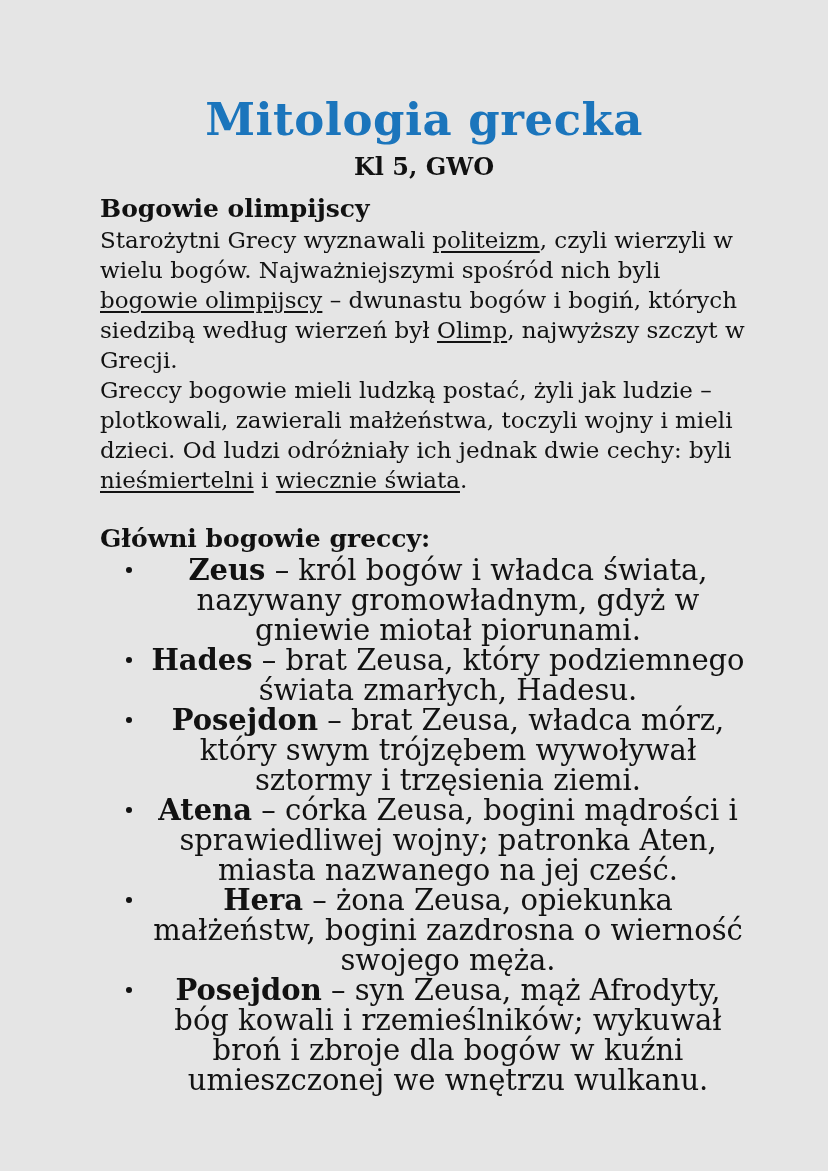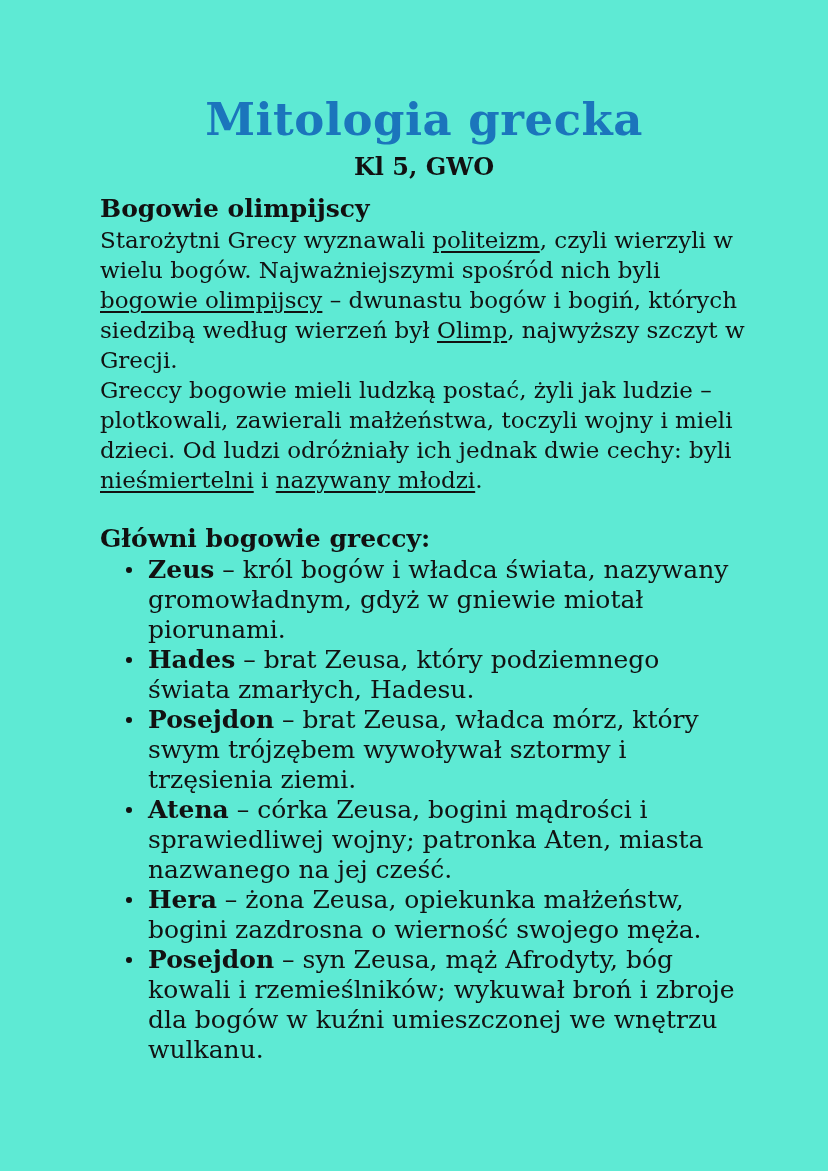--- a/index.html
+++ b/index.html
@@ -12,21 +12,21 @@
     height: 1171px;
     font-family: "DejaVu Serif", serif;
     color: #121212;
     overflow: hidden;
   }
   .page {
     box-sizing: border-box;
     width: 828px;
     height: 1171px;
     padding: 92px 88px 40px 100px;
-    background: #5eead4;
+    background: #e5e5e5;
   }
   .content {
     width: 648px;
   }
   h1.doc-title {
     margin: 0;
     text-align: center;
     font-size: 45px;
     line-height: 55px;
     font-weight: bold;
@@ -57,22 +57,23 @@
   }
   .u {
     text-decoration: underline;
     text-decoration-thickness: 1.5px;
     text-underline-offset: 3px;
   }
   ul.gods-list {
     list-style: none;
     margin: 0;
     padding: 0;
-    font-size: 25px;
+    font-size: 29px;
     line-height: 30px;
+    text-align: center;
   }
   ul.gods-list li {
     position: relative;
     padding-left: 48px;
   }
   ul.gods-list li::before {
     content: "";
     position: absolute;
     left: 26px;
     top: 12px;
@@ -92,21 +93,21 @@
   <div class="content">
 
     <h1 class="doc-title" style="color: rgb(27, 117, 188);">Mitologia grecka</h1>
 
     <h2 class="doc-subtitle">Kl 5, GWO</h2>
 
     <h3 class="section-heading">Bogowie olimpijscy</h3>
 
     <p class="body-paragraph"><span>Starożytni Grecy wyznawali </span><span class="u">politeizm</span><span>, czyli wierzyli w wielu bogów. Najważniejszymi spośród nich byli </span><span class="u">bogowie olimpijscy</span><span> – dwunastu bogów i bogiń, których siedzibą według wierzeń był </span><span class="u">Olimp</span><span>, najwyższy szczyt w Grecji.</span></p>
 
-    <p class="body-paragraph"><span>Greccy bogowie mieli ludzką postać, żyli jak ludzie – plotkowali, zawierali małżeństwa, toczyli wojny i mieli dzieci. Od ludzi odróżniały ich jednak dwie cechy: byli </span><span class="u">nieśmiertelni</span><span> i </span><span class="u">nazywany młodzi</span><span>.</span></p>
+    <p class="body-paragraph"><span>Greccy bogowie mieli ludzką postać, żyli jak ludzie – plotkowali, zawierali małżeństwa, toczyli wojny i mieli dzieci. Od ludzi odróżniały ich jednak dwie cechy: byli </span><span class="u">nieśmiertelni</span><span> i </span><span class="u">wiecznie świata</span><span>.</span></p>
 
     <h3 class="section-heading gods-heading">Główni bogowie greccy:</h3>
 
     <ul class="gods-list">
         <li><span class="god-name">Zeus</span><span> – król bogów i władca świata, nazywany gromowładnym, gdyż w gniewie miotał piorunami.</span></li>
         <li><span class="god-name">Hades</span><span> – brat Zeusa, który podziemnego świata zmarłych, Hadesu.</span></li>
         <li><span class="god-name">Posejdon</span><span> – brat Zeusa, władca mórz, który swym trójzębem wywoływał sztormy i trzęsienia ziemi.</span></li>
         <li><span class="god-name">Atena</span><span> – córka Zeusa, bogini mądrości i sprawiedliwej wojny; patronka Aten, miasta nazwanego na jej cześć.</span></li>
         <li><span class="god-name">Hera</span><span> – żona Zeusa, opiekunka małżeństw, bogini zazdrosna o wierność swojego męża.</span></li>
         <li><span class="god-name">Posejdon</span><span> – syn Zeusa, mąż Afrodyty, bóg kowali i rzemieślników; wykuwał broń i zbroje dla bogów w kuźni umieszczonej we wnętrzu wulkanu.</span></li>

